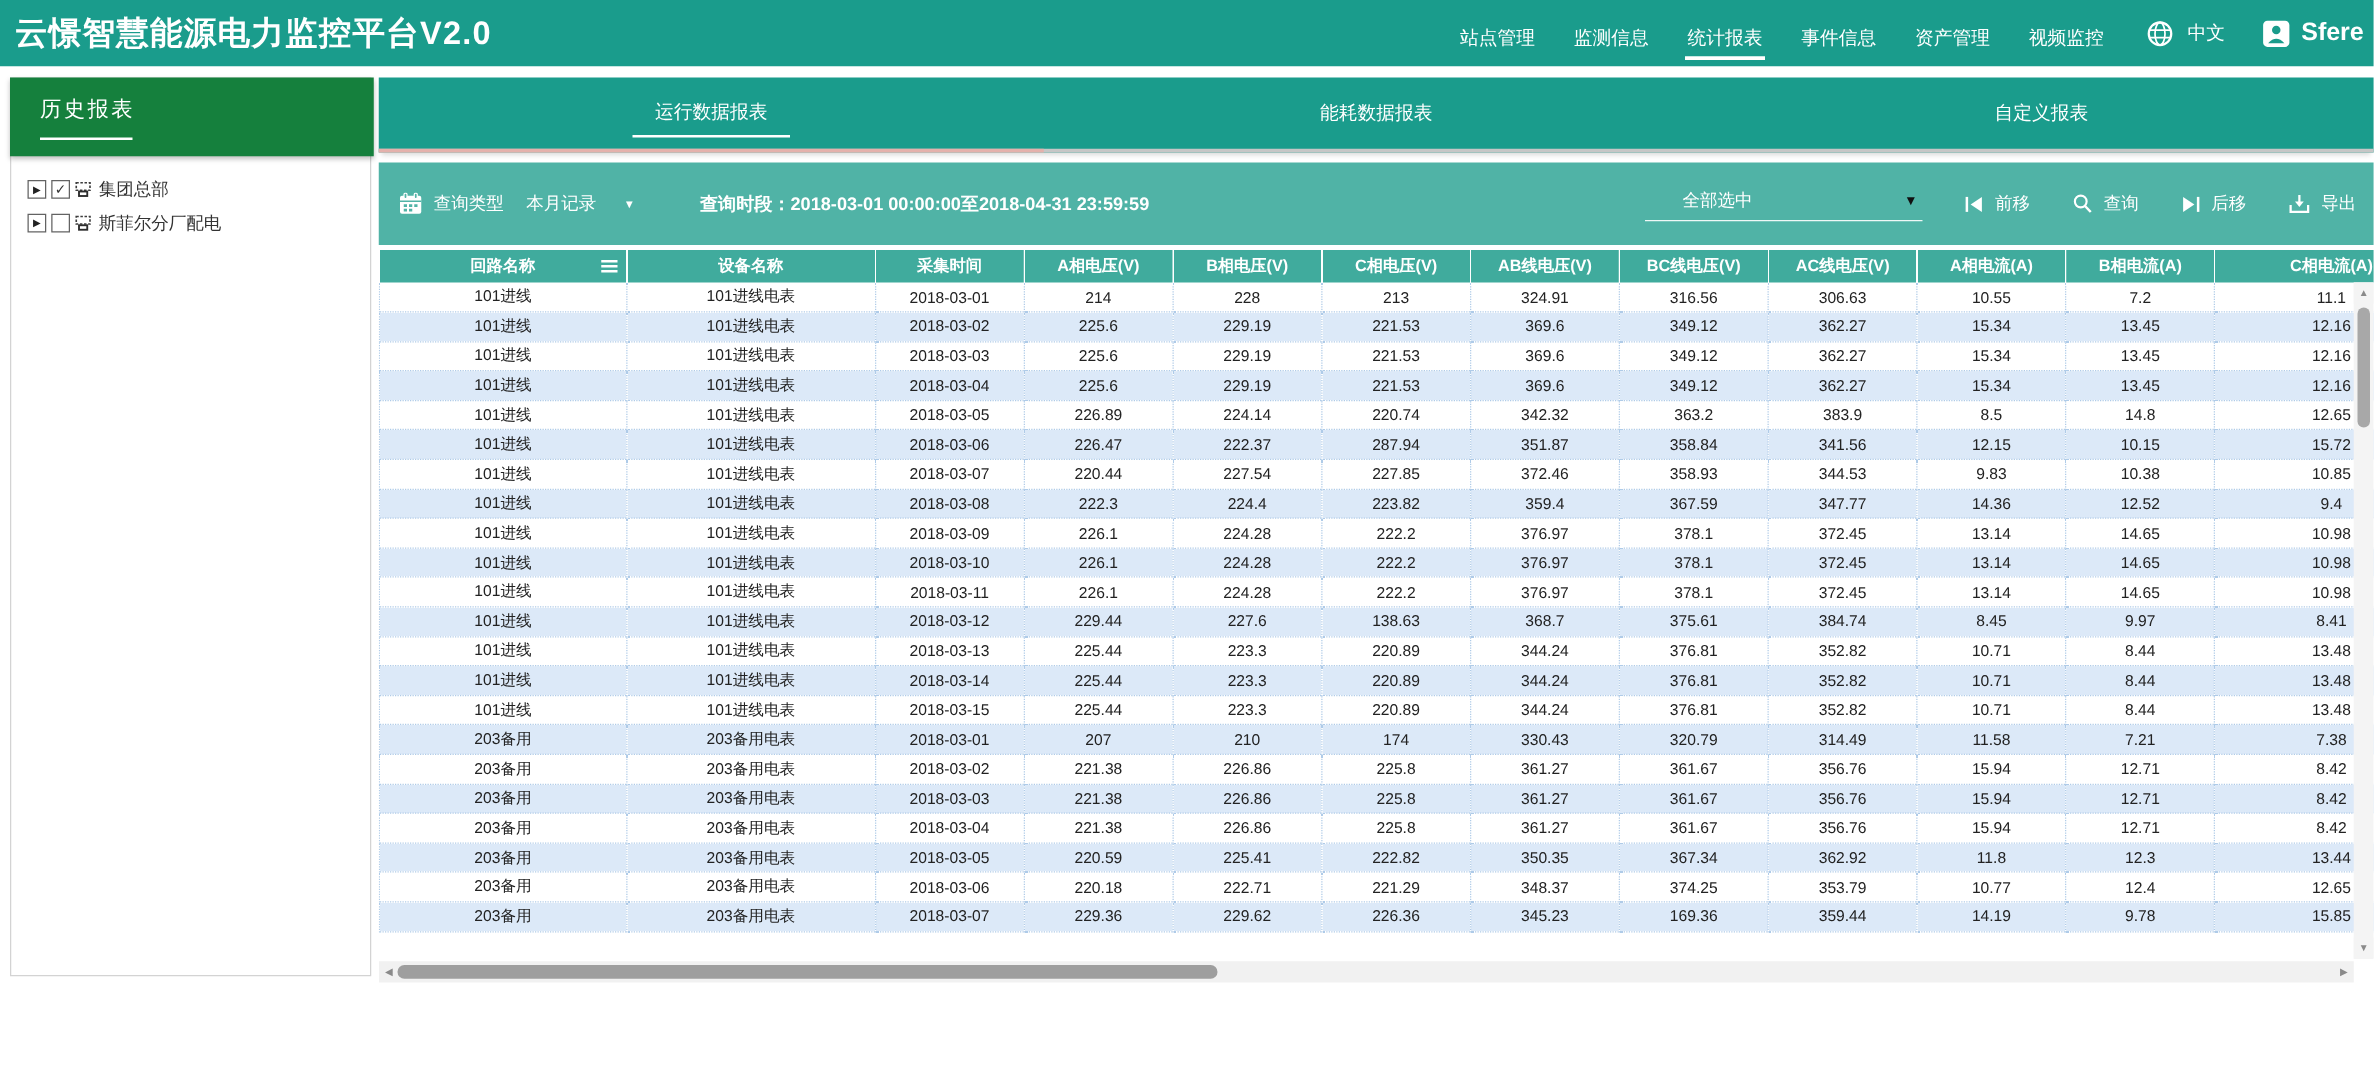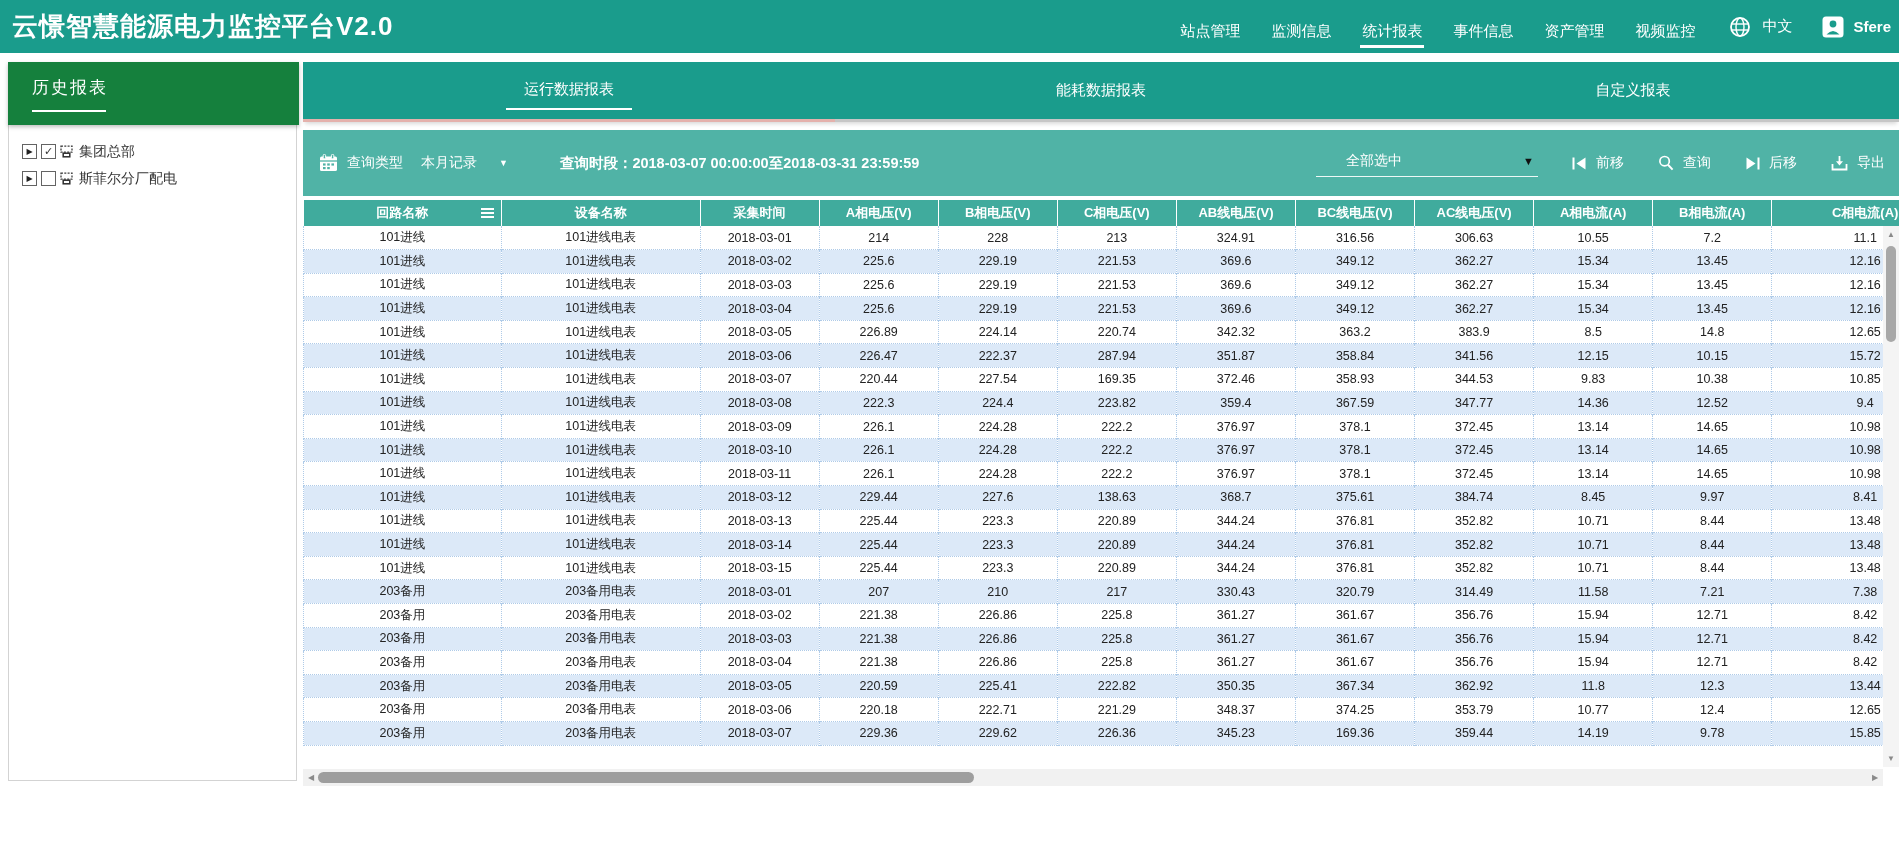--- a/index.html
+++ b/index.html
@@ -12,21 +12,21 @@
             background:#1A9C8C; display:flex; align-items:center; padding:0 8px 0 12px; overflow:hidden; }
   .app-title { color:#fff; font-size:26px; font-weight:bold; letter-spacing:1px; white-space:nowrap; }
   .nav-menu { margin-left:auto; display:flex; align-items:center; gap:27px; }
   .nav-item { color:#fff; font-size:15px; height:53px; line-height:53px; position:relative;
               cursor:pointer; white-space:nowrap; padding:4px 2px; }
   .nav-item.active::after { content:""; position:absolute; left:0; right:0; bottom:5px; height:3px; background:#fff; }
   .nav-right { display:flex; align-items:center; margin-left:32px; }
   .globe-wrap { width:22px; height:22px; }
   .lang-label { color:#fff; font-size:15px; margin-left:11px; white-space:nowrap; }
   .user-wrap { margin-left:30px; width:22px; height:22px; }
-  .user-label { color:#fff; font-size:15px; font-weight:bold; margin-left:9px; white-space:nowrap; }
+  .user-label { color:#fff; font-size:20px; font-weight:bold; margin-left:9px; white-space:nowrap; }
 
   
   .sidebar { position:absolute; left:8px; top:62px; width:289px; height:719px;
              background:#fff; border:1px solid #d3d3d3; }
   .sidebar-header { position:absolute; left:-1px; top:-1px; width:291px; height:63px;
                     background:#15803d; box-shadow:0 2px 4px rgba(0,0,0,.25); padding:14px 0 0 24px; }
   .sidebar-title { color:#fff; font-size:17px; letter-spacing:2px; }
   .sidebar-title-underline { width:74px; height:2px; background:#fff; margin-top:11px; }
   .tree { position:absolute; left:0; top:62px; width:100%; padding:13px 0 0 13px; }
   .tree-item { display:flex; align-items:center; height:27px; cursor:pointer; }
@@ -180,21 +180,21 @@
         <rect x="12.4" y="9.4" width="2.6" height="2.2" fill="#50B3A6"></rect>
         <rect x="4" y="13" width="2.6" height="2.2" fill="#50B3A6"></rect>
         <rect x="8.2" y="13" width="2.6" height="2.2" fill="#50B3A6"></rect>
       </svg>
     </span>
     <span class="tb-label">查询类型</span>
     <span class="query-type-select">
       <span class="query-type-value">本月记录</span>
       <span class="caret-small">▼</span>
     </span>
-    <span class="period"><span>查询时段：</span><span>2018-03-07 00:00:00至2018-03-31 23:59:59</span></span>
+    <span class="period"><span>查询时段：</span><span>2018-03-01 00:00:00至2018-04-31 23:59:59</span></span>
 
     <div class="select-all">
       <span class="select-all-value">全部选中</span>
       <span class="select-all-caret">▼</span>
     </div>
 
     <div class="tb-btn">
       <span class="tb-icon">
         <svg width="15" height="13" viewBox="0 0 15 13">
           <rect x="0.5" y="0.5" width="2" height="12" fill="#fff"></rect>
@@ -356,21 +356,21 @@
             <td>12.15</td>
             <td>10.15</td>
             <td>15.72</td>
           </tr>
           <tr>
             <td>101进线</td>
             <td>101进线电表</td>
             <td>2018-03-07</td>
             <td>220.44</td>
             <td>227.54</td>
-            <td>169.35</td>
+            <td>227.85</td>
             <td>372.46</td>
             <td>358.93</td>
             <td>344.53</td>
             <td>9.83</td>
             <td>10.38</td>
             <td>10.85</td>
           </tr>
           <tr>
             <td>101进线</td>
             <td>101进线电表</td>
@@ -482,21 +482,21 @@
             <td>10.71</td>
             <td>8.44</td>
             <td>13.48</td>
           </tr>
           <tr>
             <td>203备用</td>
             <td>203备用电表</td>
             <td>2018-03-01</td>
             <td>207</td>
             <td>210</td>
-            <td>217</td>
+            <td>174</td>
             <td>330.43</td>
             <td>320.79</td>
             <td>314.49</td>
             <td>11.58</td>
             <td>7.21</td>
             <td>7.38</td>
           </tr>
           <tr>
             <td>203备用</td>
             <td>203备用电表</td>

